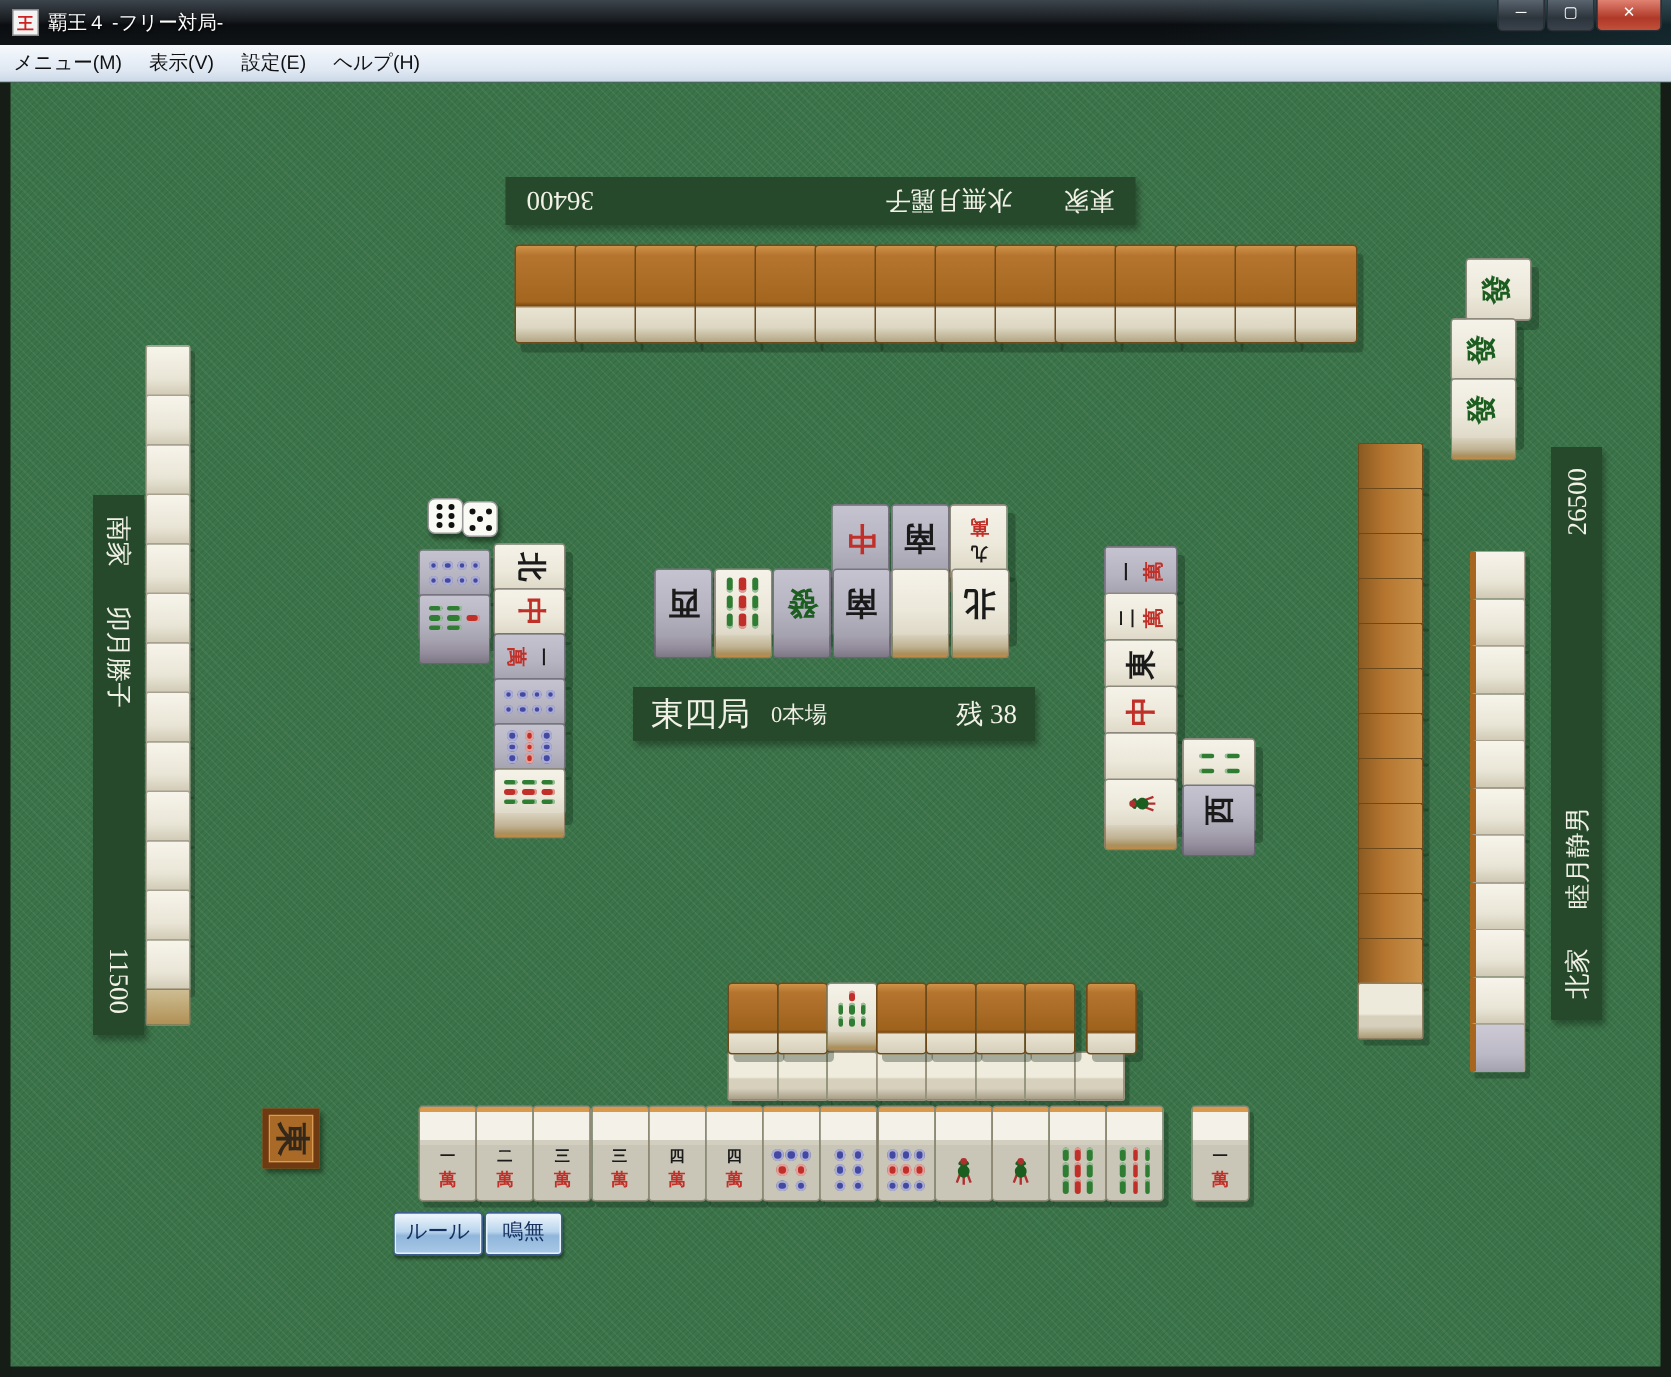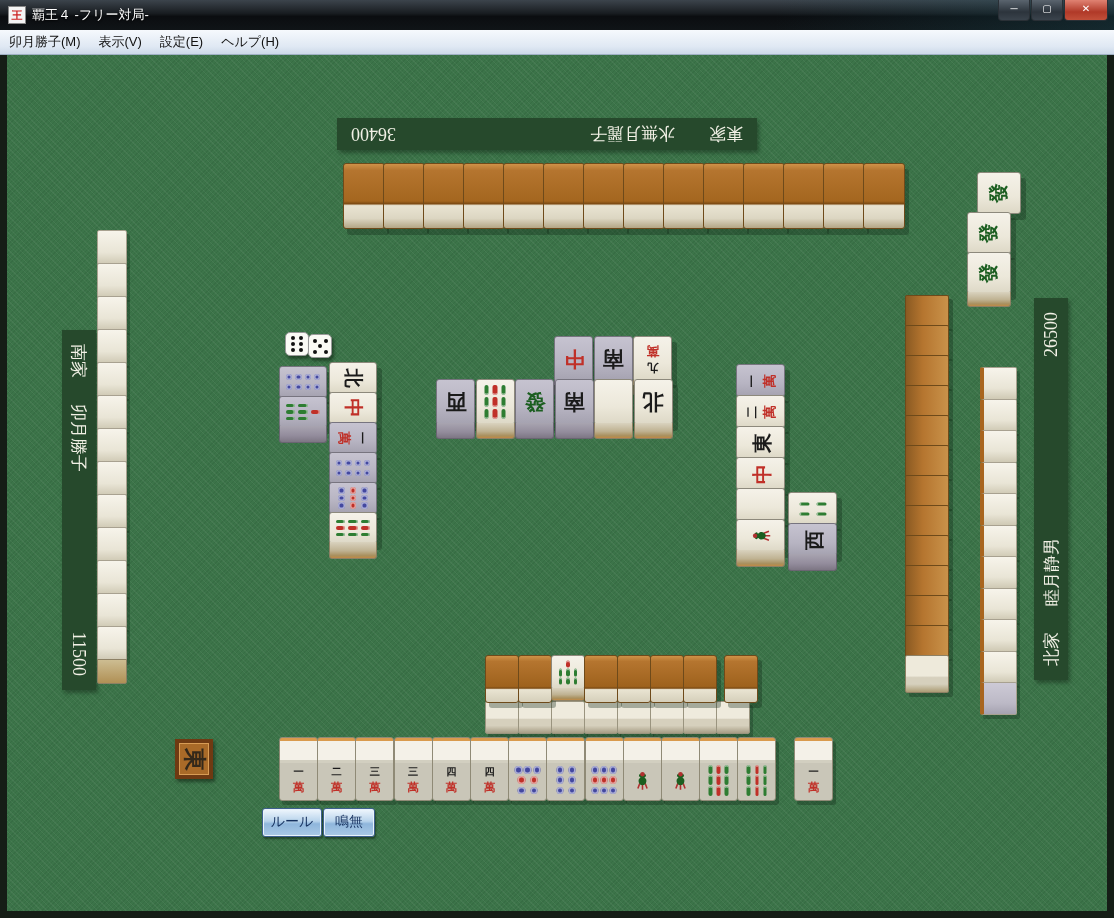--- a/index.html
+++ b/index.html
@@ -115,21 +115,21 @@
     <div class="teal"></div>
     <div id="appicon">王</div>
     <div id="title-text">覇王４ -フリー対局-</div>
     <div id="winbtns">
       <div class="wbtn">─</div>
       <div class="wbtn">▢</div>
       <div class="wbtn close">✕</div>
     </div>
   </div>
   <div id="menubar">
-    <div class="menu-item">卯月勝子(M)</div>
+    <div class="menu-item">メニュー(M)</div>
     <div class="menu-item">表示(V)</div>
     <div class="menu-item">設定(E)</div>
     <div class="menu-item">ヘルプ(H)</div>
   </div>
 
   <div id="stage">
     <div class="plate" id="plate-top">
       <div class="inner">
         <span>東家</span>
         <span class="name">水無月麗子</span>
@@ -142,20 +142,27 @@
         <span class="name">卯月勝子</span>
         <span class="score">11500</span>
       </div>
     </div>
     <div class="plate vplate" id="plate-right">
       <div class="inner">
         <span>北家</span>
         <span class="name">睦月静男</span>
         <span class="score">26500</span>
       </div>
+    </div>
+    <div class="plate" id="plate-center">
+      <span class="round">東四局</span>
+      <span class="honba">0本場</span>
+      <span class="rest">
+        <span>残</span> <span>38</span>
+      </span>
     </div>
     <div class="gbtn" id="btn-rule">ルール</div>
     <div class="gbtn" id="btn-naki">鳴無</div>
     <div id="marker">
       <span>東</span>
     </div>
     <div id="tiles-layer">
         <div class="standing" style="left: 336px; top: 108px; width: 40px; height: 64px;"></div>
         <div class="standing" style="left: 376px; top: 108px; width: 40px; height: 64px;"></div>
         <div class="standing" style="left: 416px; top: 108px; width: 40px; height: 64px;"></div>

